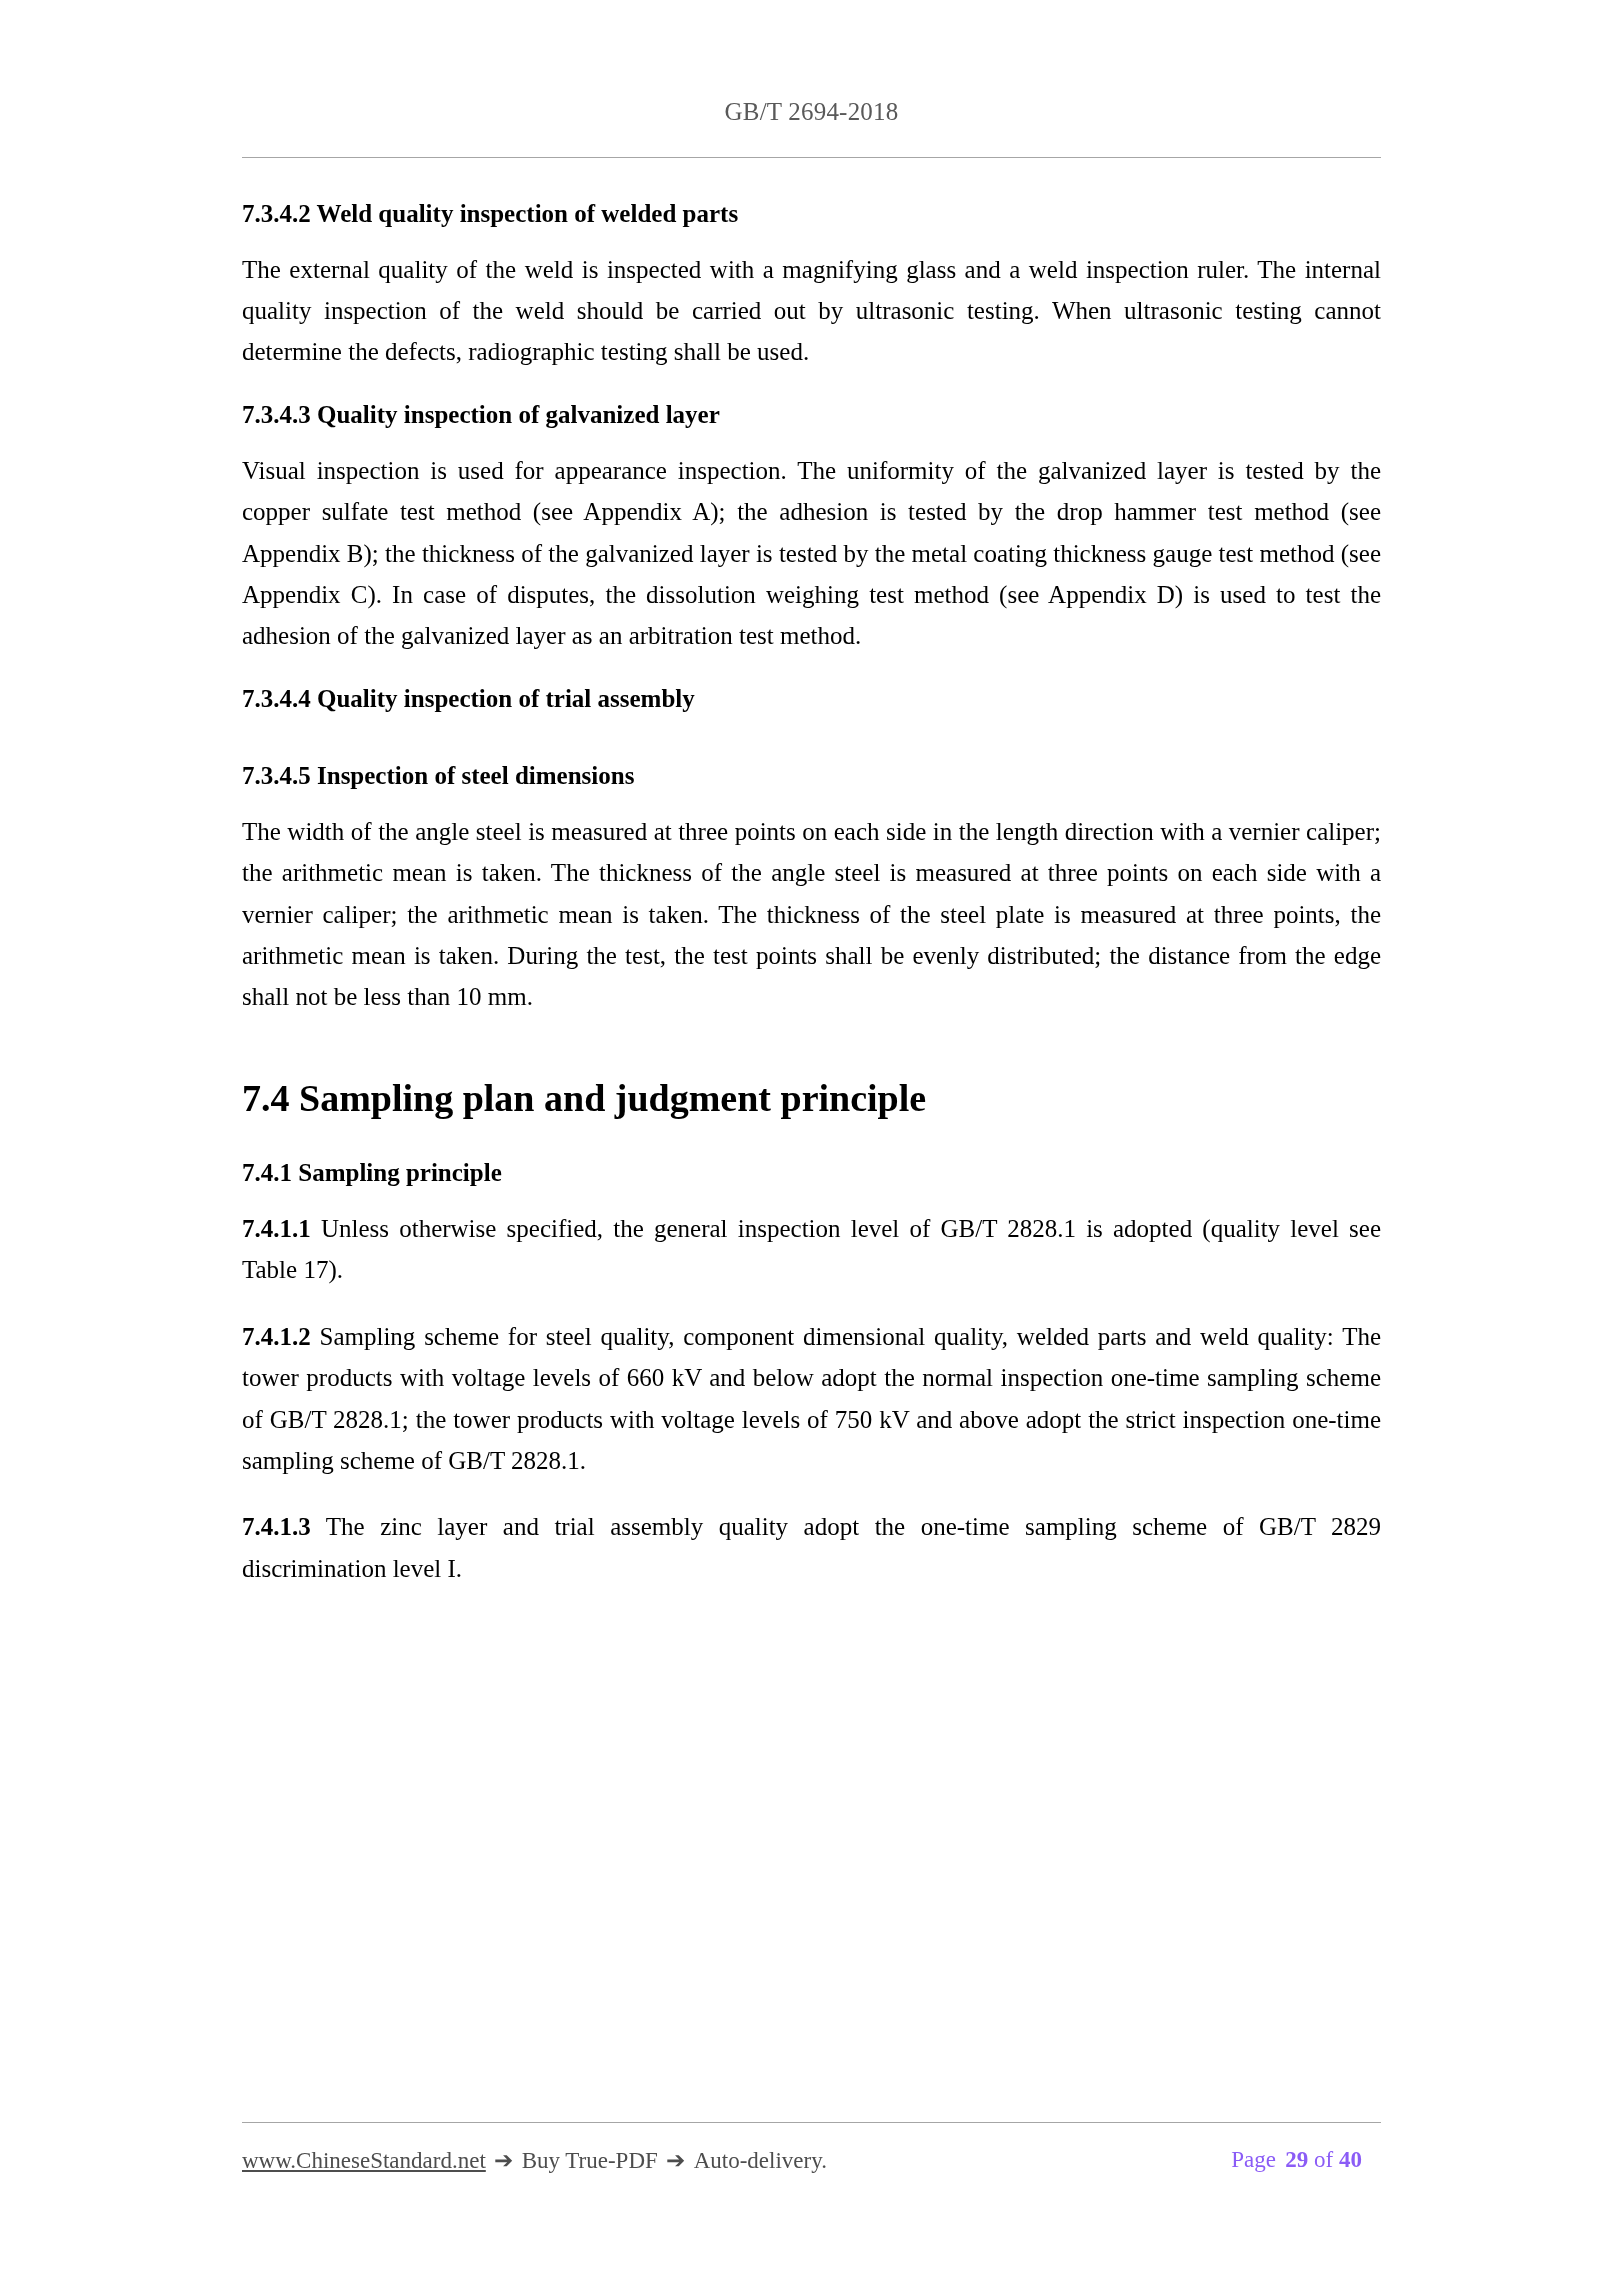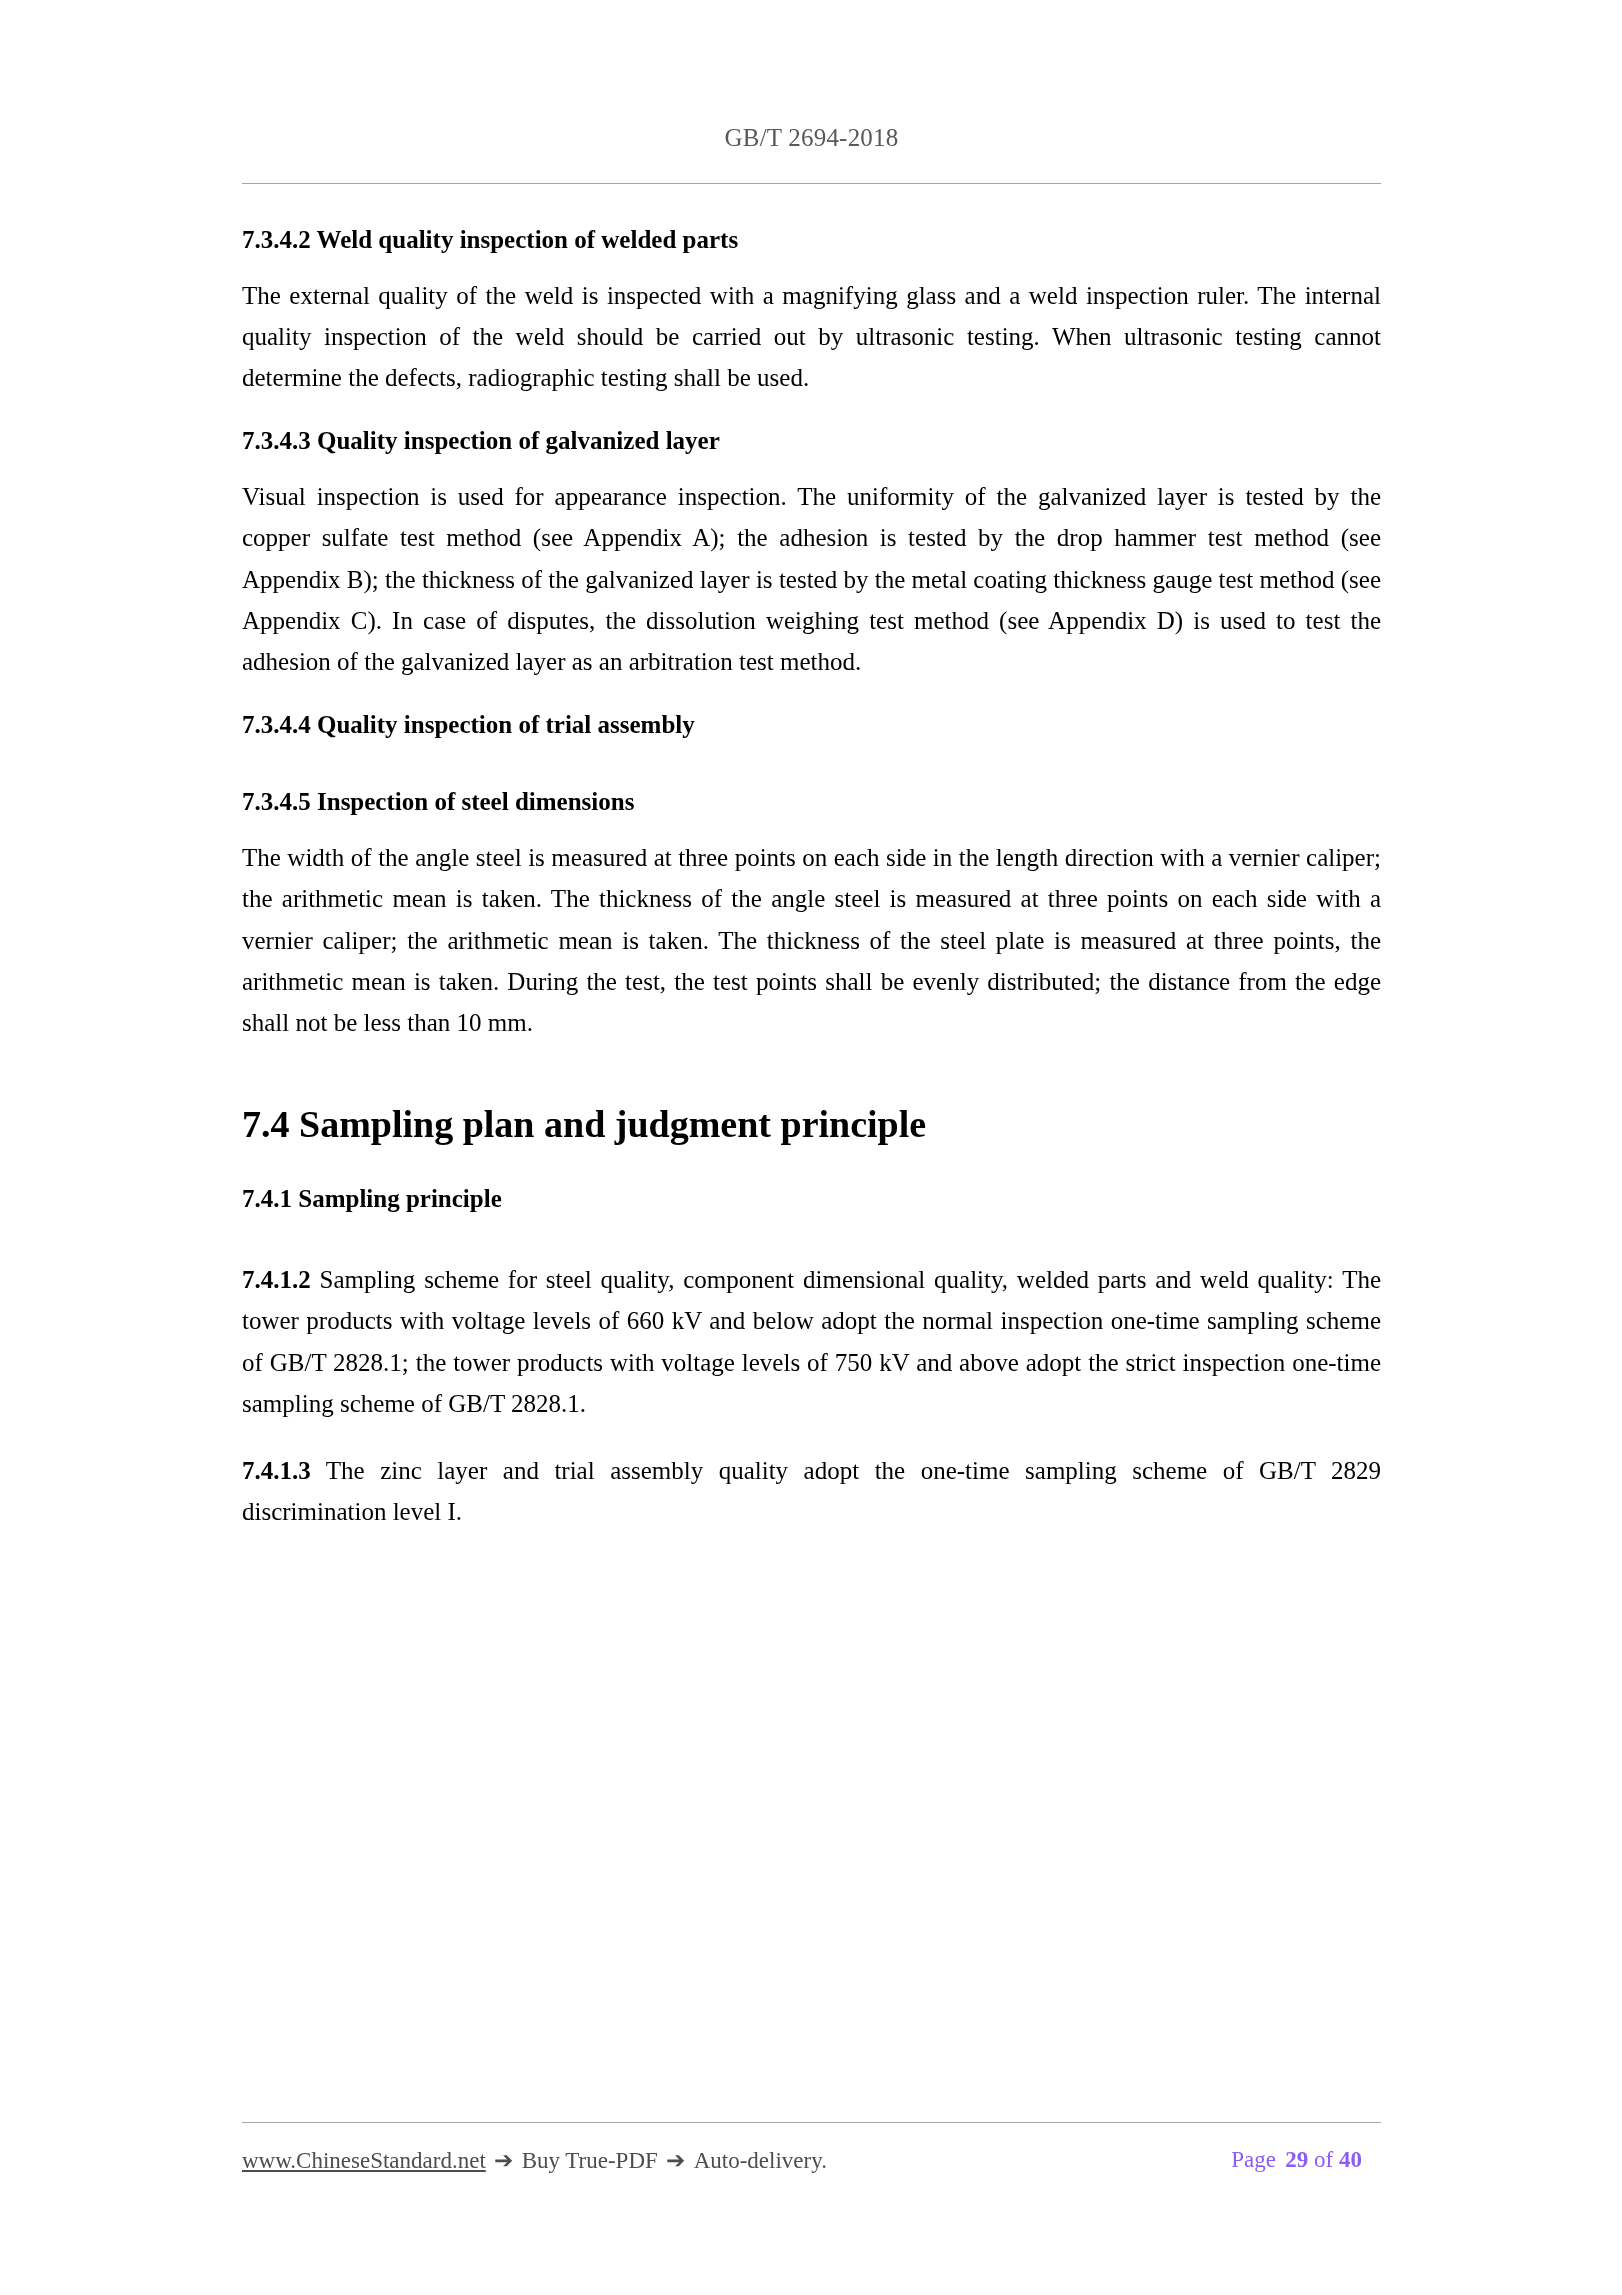--- a/index.html
+++ b/index.html
@@ -18,21 +18,20 @@
     margin: 0 auto;
     background: #ffffff;
     box-sizing: border-box;
     overflow: hidden;
   }
   .content {
     position: absolute;
     left: 242px;
     top: 0;
     width: 1139px;
-    margin-top: 26px;
   }
 
   
   .page-header {
     padding-top: 98px;
     text-align: center;
   }
   .page-header .hdr-text {
     font-size: 25px;
     color: #595959;
@@ -159,20 +158,21 @@
       <div class="gap-heading-after"></div>
       <p class="para">The width of the angle steel is measured at three points on each side in the length direction with a vernier caliper; the arithmetic mean is taken. The thickness of the angle steel is measured at three points on each side with a vernier caliper; the arithmetic mean is taken. The thickness of the steel plate is measured at three points, the arithmetic mean is taken. During the test, the test points shall be evenly distributed; the distance from the edge shall not be less than 10 mm.</p>
 
       <div class="gap-big-before"></div>
       <h2 class="main-heading">7.4 Sampling plan and judgment principle</h2>
       <div class="gap-big-after"></div>
 
       <h3 class="sub-heading">7.4.1 Sampling principle</h3>
       <div class="gap-heading-after"></div>
 
+      <p class="para"><span class="lbl">7.4.1.1</span> <span>Unless otherwise specified, the general inspection level of GB/T 2828.1 is adopted (quality level see Table 17).</span></p>
 
       <div class="gap-sec-before"></div>
       <p class="para"><span class="lbl">7.4.1.2</span> <span>Sampling scheme for steel quality, component dimensional quality, welded parts and weld quality: The tower products with voltage levels of 660 kV and below adopt the normal inspection one-time sampling scheme of GB/T 2828.1; the tower products with voltage levels of 750 kV and above adopt the strict inspection one-time sampling scheme of GB/T 2828.1.</span></p>
 
       <div class="gap-sec-before"></div>
       <p class="para"><span class="lbl">7.4.1.3</span> <span>The zinc layer and trial assembly quality adopt the one-time sampling scheme of GB/T 2829 discrimination level I.</span></p>
 
     </div>
   </div>
 

